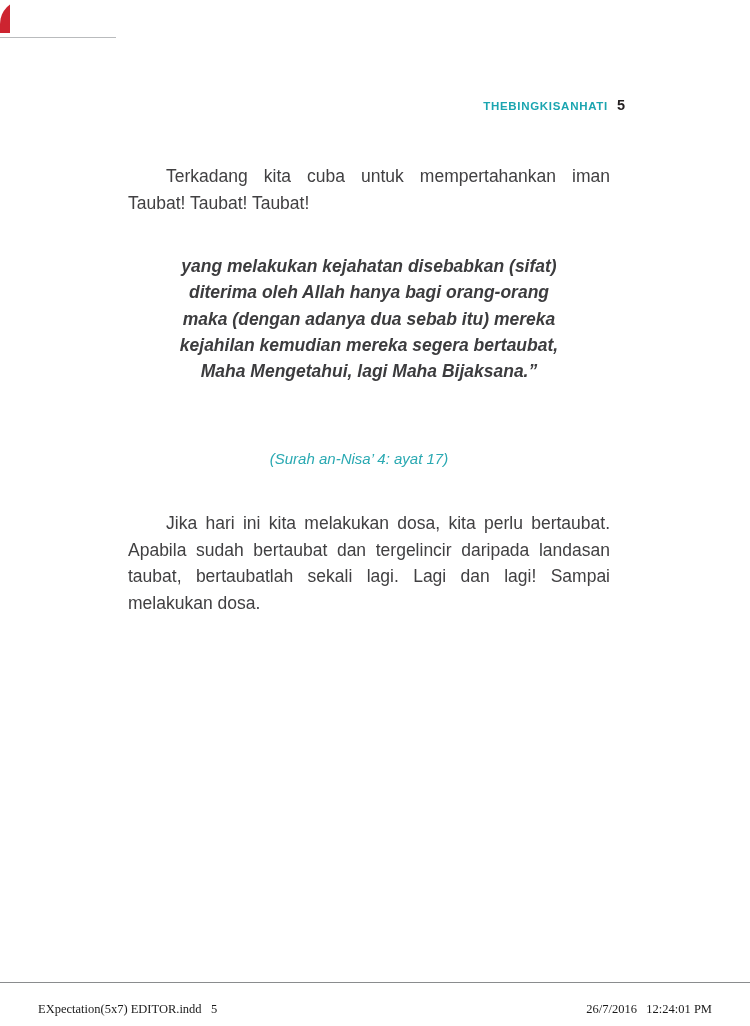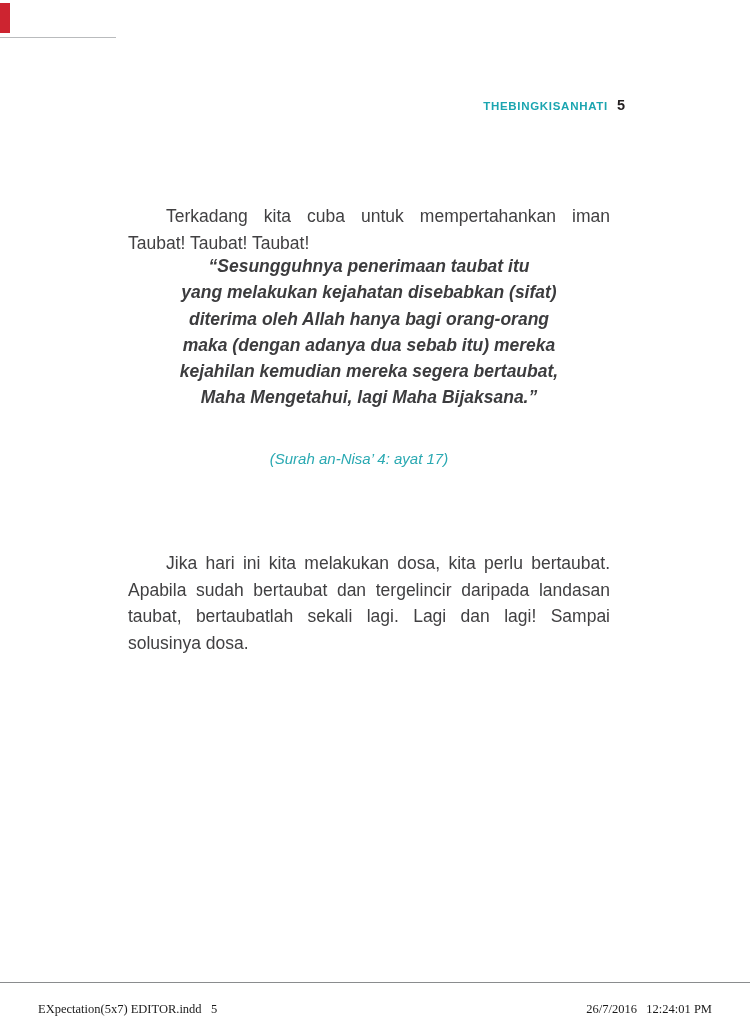--- a/index.html
+++ b/index.html
@@ -8,20 +8,21 @@
     background: #ffffff;
   }
   .page {
     position: relative;
     width: 750px;
     height: 1026px;
     background: #ffffff;
     overflow: hidden;
     font-family: "Liberation Sans", sans-serif;
     color: #414042;
+    border-radius: 24px;
   }
   
   .spine-bar {
     position: absolute;
     left: 0;
     top: 3px;
     width: 10px;
     height: 30px;
     background: #cd2430;
   }
@@ -52,21 +53,20 @@
     color: #231f20;
     font-weight: bold;
     font-size: 14.5px;
     margin-left: 9px;
   }
   
   .text-col {
     position: absolute;
     left: 128px;
     width: 482px;
-    margin-top: 40px;
   }
   .para {
     font-size: 17.5px;
     line-height: 26.5px;
     color: #414042;
   }
   .para .jline {
     text-align: justify;
     text-align-last: justify;
   }
@@ -134,34 +134,33 @@
   <div class="page-header">
     <span class="running-title">THEBINGKISANHATI</span><span class="page-number">5</span>
   </div>
 
   <div class="text-col para" id="para1">
     <div class="jline indent">Terkadang kita cuba untuk mempertahankan iman</div>
     <div class="lastline">Taubat! Taubat! Taubat!</div>
   </div>
 
   <div class="quote">
-    <div>“Sesungguhnya penerimaan taubat itu</div>
     <div>yang melakukan kejahatan disebabkan (sifat)</div>
     <div>diterima oleh Allah hanya bagi orang-orang</div>
     <div>maka (dengan adanya dua sebab itu) mereka</div>
     <div>kejahilan kemudian mereka segera bertaubat,</div>
     <div>Maha Mengetahui, lagi Maha Bijaksana.”</div>
   </div>
 
   <div class="citation">(Surah an-Nisa’ 4: ayat 17)</div>
 
   <div class="text-col para" id="para2">
     <div class="jline indent">Jika hari ini kita melakukan dosa, kita perlu bertaubat.</div>
     <div class="jline">Apabila sudah bertaubat dan tergelincir daripada landasan</div>
     <div class="jline">taubat, bertaubatlah sekali lagi. Lagi dan lagi! Sampai</div>
-    <div class="lastline">solusinya dosa.</div>
+    <div class="lastline">melakukan dosa.</div>
   </div>
 
   <div class="footer-rule"></div>
   <div class="footer-left">EXpectation(5x7) EDITOR.indd   5</div>
   <div class="footer-right">26/7/2016   12:24:01 PM</div>
 
 </div>
 
 </body></html>

